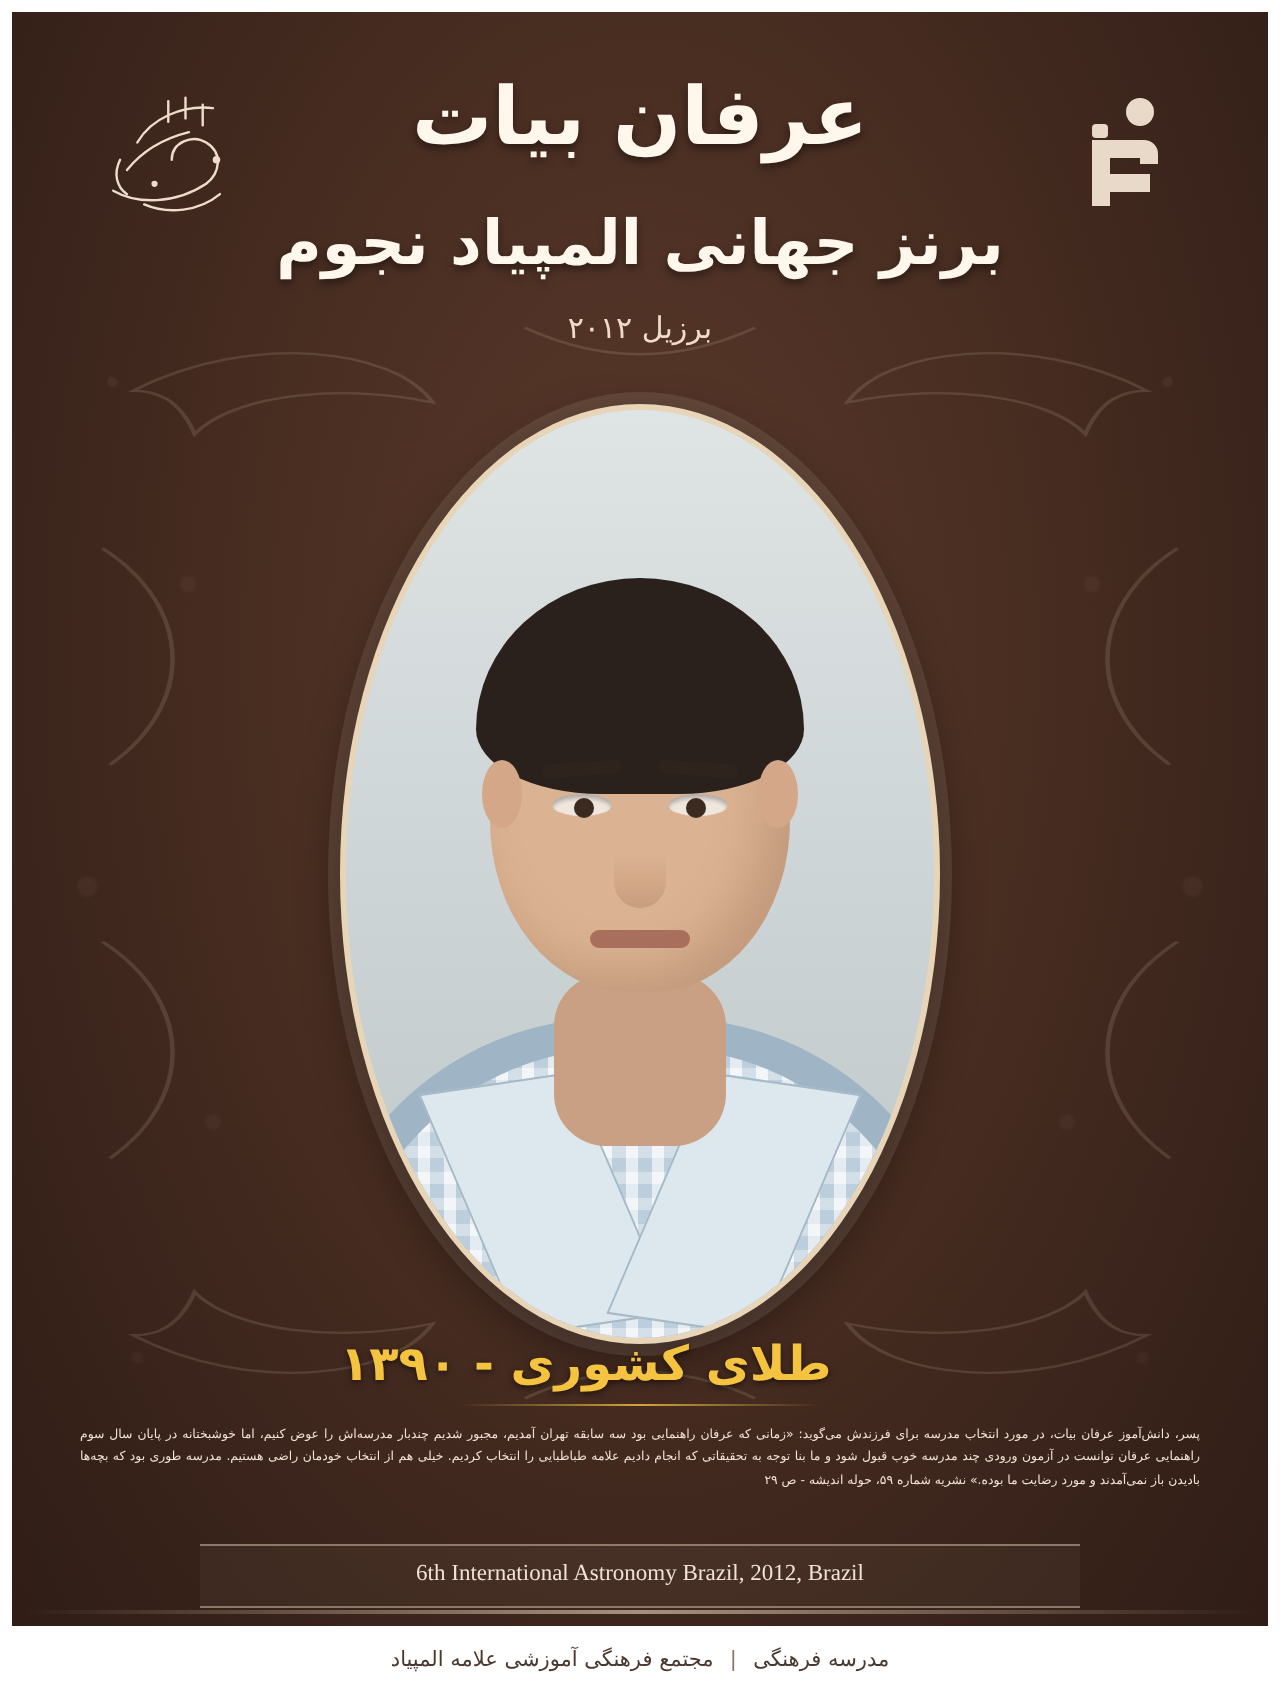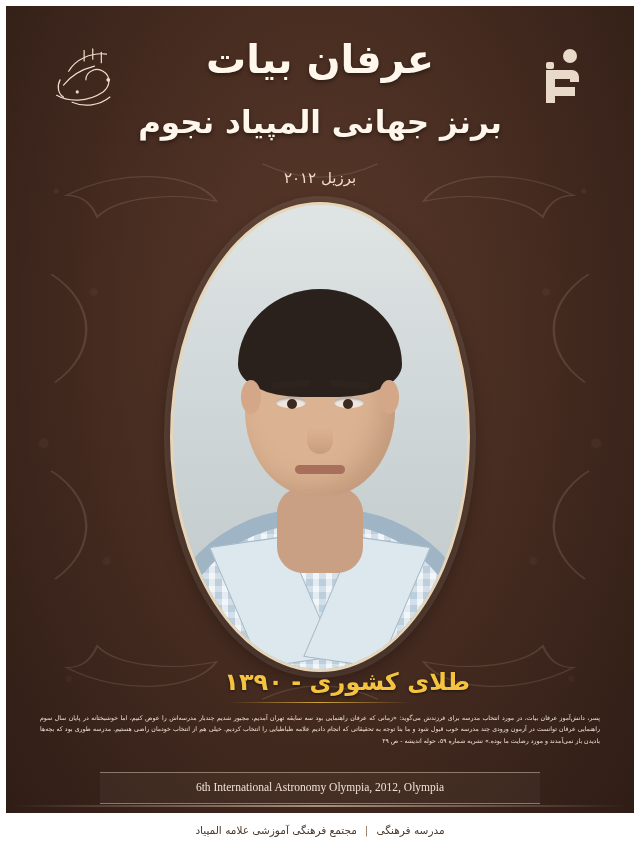--- a/index.html
+++ b/index.html
@@ -101,21 +101,21 @@
   }
   .title-sub {
     font-size: 31px;
     font-weight: bold;
     margin-top: 22px;
     line-height: 1.2;
     text-shadow: 0 2px 4px rgba(0,0,0,.45);
   }
   .title-year {
     font-size: 15px;
-    margin-top: 28px;
+    margin-top: 14px;
     color: #f0dccb;
     letter-spacing: .5px;
   }
 
   
   .portrait-wrap {
     position: absolute;
     left: 50%;
     transform: translateX(-50%);
     top: 196px;
@@ -258,21 +258,21 @@
     border-radius: 6px;
   }
 
   
   .award {
     position: absolute;
     left: 50%;
     transform: translateX(-50%);
     top: 662px;
     width: 300px;
-    text-align: right;
+    text-align: left;
     color: #f4c33f;
     font-size: 24px;
     font-weight: bold;
     text-shadow: 0 1px 3px rgba(0,0,0,.55);
   }
   .award-rule {
     margin: 6px auto 0;
     width: 180px;
     height: 1px;
     background: linear-gradient(90deg, rgba(244,195,63,0), rgba(244,195,63,.8), rgba(244,195,63,0));
@@ -426,21 +426,21 @@
     <div class="award">
       <div>طلای کشوری - ۱۳۹۰</div>
       <div class="award-rule"></div>
     </div>
 
     <div class="bio">
       <p>پسر، دانش‌آموز عرفان بیات، در مورد انتخاب مدرسه برای فرزندش می‌گوید: «زمانی که عرفان راهنمایی بود سه سابقه تهران آمدیم، مجبور شدیم چندبار مدرسه‌اش را عوض کنیم، اما خوشبختانه در پایان سال سوم راهنمایی عرفان توانست در آزمون ورودی چند مدرسه خوب قبول شود و ما بنا توجه به تحقیقاتی که انجام دادیم علامه طباطبایی را انتخاب کردیم. خیلی هم از انتخاب خودمان راضی هستیم. مدرسه طوری بود که بچه‌ها بادیدن باز نمی‌آمدند و مورد رضایت ما بوده.» نشریه شماره ۵۹، حوله اندیشه - ص ۲۹</p>
     </div>
 
     <div class="caption">
-      <div class="caption-en">6th International Astronomy Olympia, 2012, Olympia</div>
+      <div class="caption-en">6th International Astronomy Brazil, 2012, Brazil</div>
     </div>
 
     <div class="footer-band"></div>
   </div>
 
   <div class="footer">
     <div class="footer-inner">
       <span>مدرسه فرهنگی</span>
       <span class="footer-sep">|</span>
       <span>مجتمع فرهنگی آموزشی علامه المپیاد</span>

